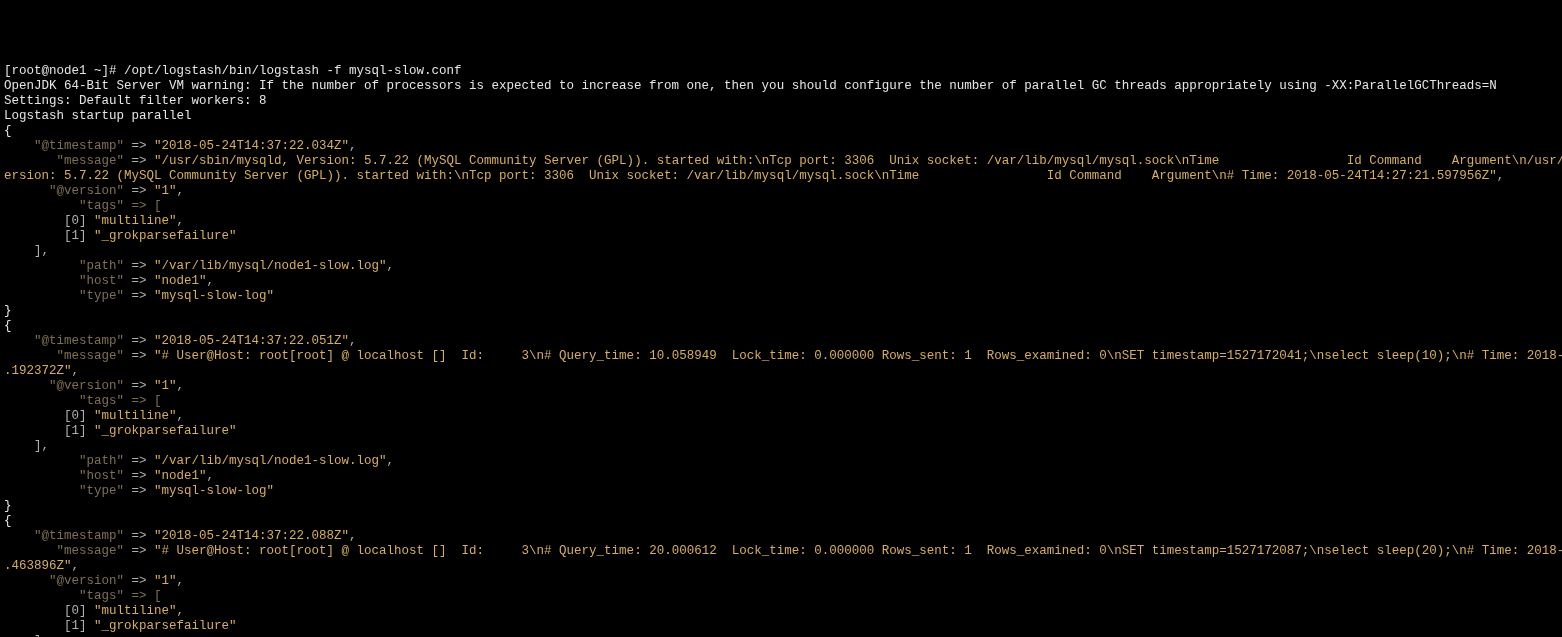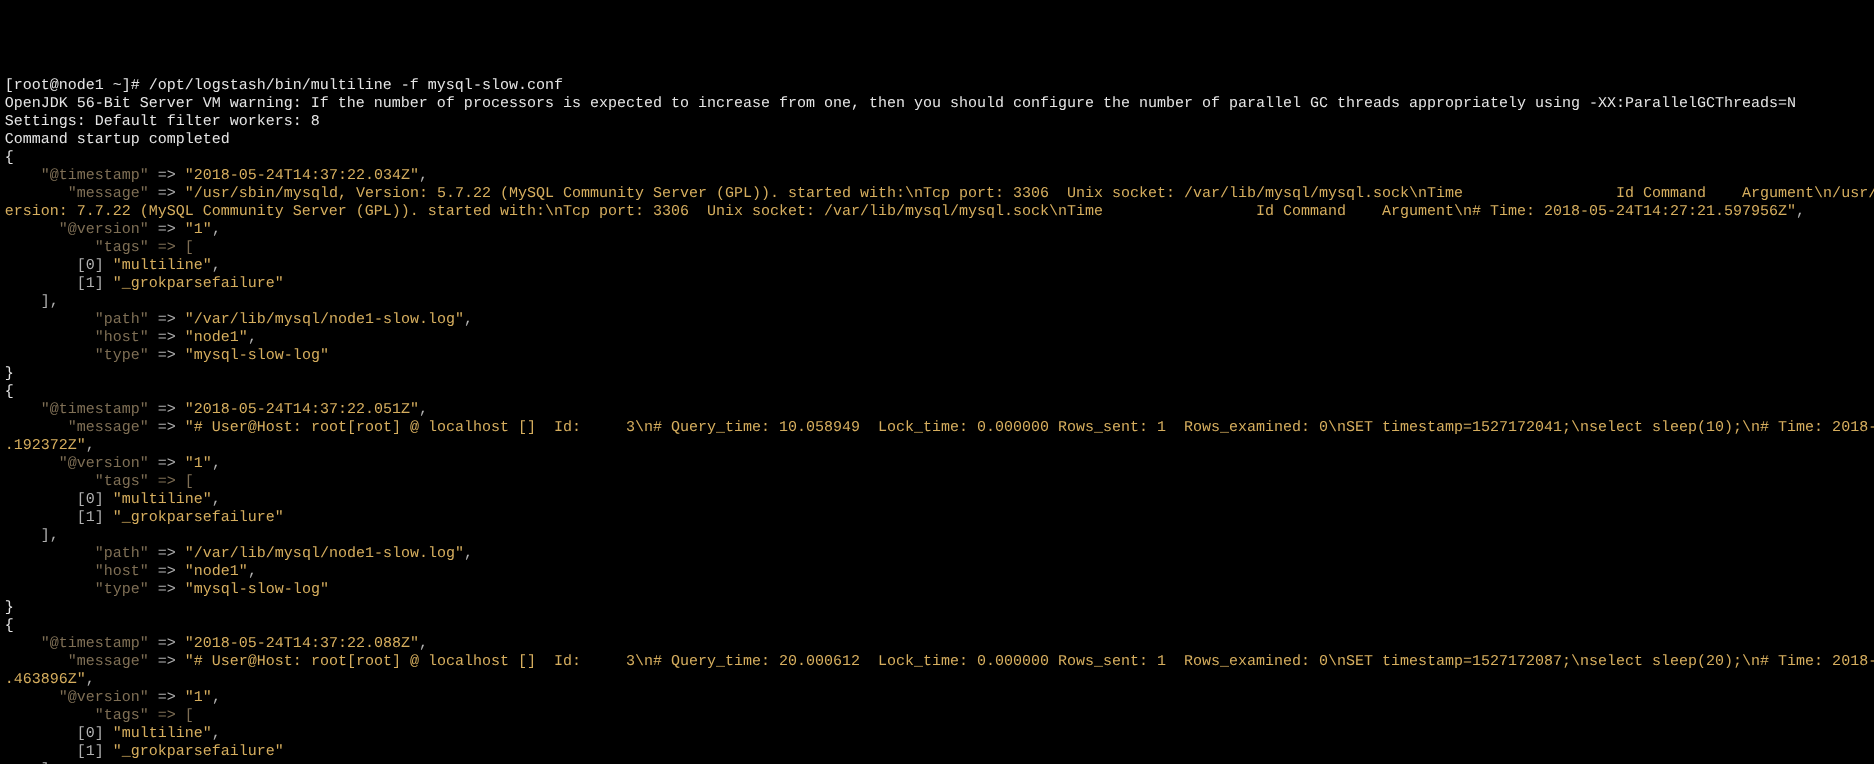--- a/index.html
+++ b/index.html
@@ -15,28 +15,28 @@
   }
   .g { color: #b0b0b0; }
   .y { color: #d6ae5e; }
   .p { color: #7f6f55; }
 </style>
 </head>
 <body>
 
 
 
-<div><span>[root@node1 ~]# /opt/logstash/bin/multiline -f mysql-slow.conf</span>
-<span>OpenJDK 56-Bit Server VM warning: If the number of processors is expected to increase from one, then you should configure the number of parallel GC threads appropriately using -XX:ParallelGCThreads=N</span>
+<div><span>[root@node1 ~]# /opt/logstash/bin/logstash -f mysql-slow.conf</span>
+<span>OpenJDK 64-Bit Server VM warning: If the number of processors is expected to increase from one, then you should configure the number of parallel GC threads appropriately using -XX:ParallelGCThreads=N</span>
 <span>Settings: Default filter workers: 8</span>
-<span>Command startup completed</span>
+<span>Logstash startup parallel</span>
 <span>{</span>
 <span class="p">    "@timestamp"</span><span class="g"> =&gt; </span><span class="y">"2018-05-24T14:37:22.034Z"</span><span class="g">,</span>
 <span class="p">       "message"</span><span class="g"> =&gt; </span><span class="y">"/usr/sbin/mysqld, Version: 5.7.22 (MySQL Community Server (GPL)). started with:\nTcp port: 3306  Unix socket: /var/lib/mysql/mysql.sock\nTime                 Id Command    Argument\n/usr/sbin/mysqld, V</span>
-<span class="y">ersion: 7.7.22 (MySQL Community Server (GPL)). started with:\nTcp port: 3306  Unix socket: /var/lib/mysql/mysql.sock\nTime                 Id Command    Argument\n# Time: 2018-05-24T14:27:21.597956Z"</span><span class="g">,</span>
+<span class="y">ersion: 5.7.22 (MySQL Community Server (GPL)). started with:\nTcp port: 3306  Unix socket: /var/lib/mysql/mysql.sock\nTime                 Id Command    Argument\n# Time: 2018-05-24T14:27:21.597956Z"</span><span class="g">,</span>
 <span class="p">      "@version"</span><span class="g"> =&gt; </span><span class="y">"1"</span><span class="g">,</span>
 <span class="p">          "tags" =&gt; [</span>
 <span class="g">        [0] </span><span class="y">"multiline"</span><span class="g">,</span>
 <span class="g">        [1] </span><span class="y">"_grokparsefailure"</span>
 <span class="g">    ],</span>
 <span class="p">          "path"</span><span class="g"> =&gt; </span><span class="y">"/var/lib/mysql/node1-slow.log"</span><span class="g">,</span>
 <span class="p">          "host"</span><span class="g"> =&gt; </span><span class="y">"node1"</span><span class="g">,</span>
 <span class="p">          "type"</span><span class="g"> =&gt; </span><span class="y">"mysql-slow-log"</span>
 <span>}</span>
 <span>{</span>

